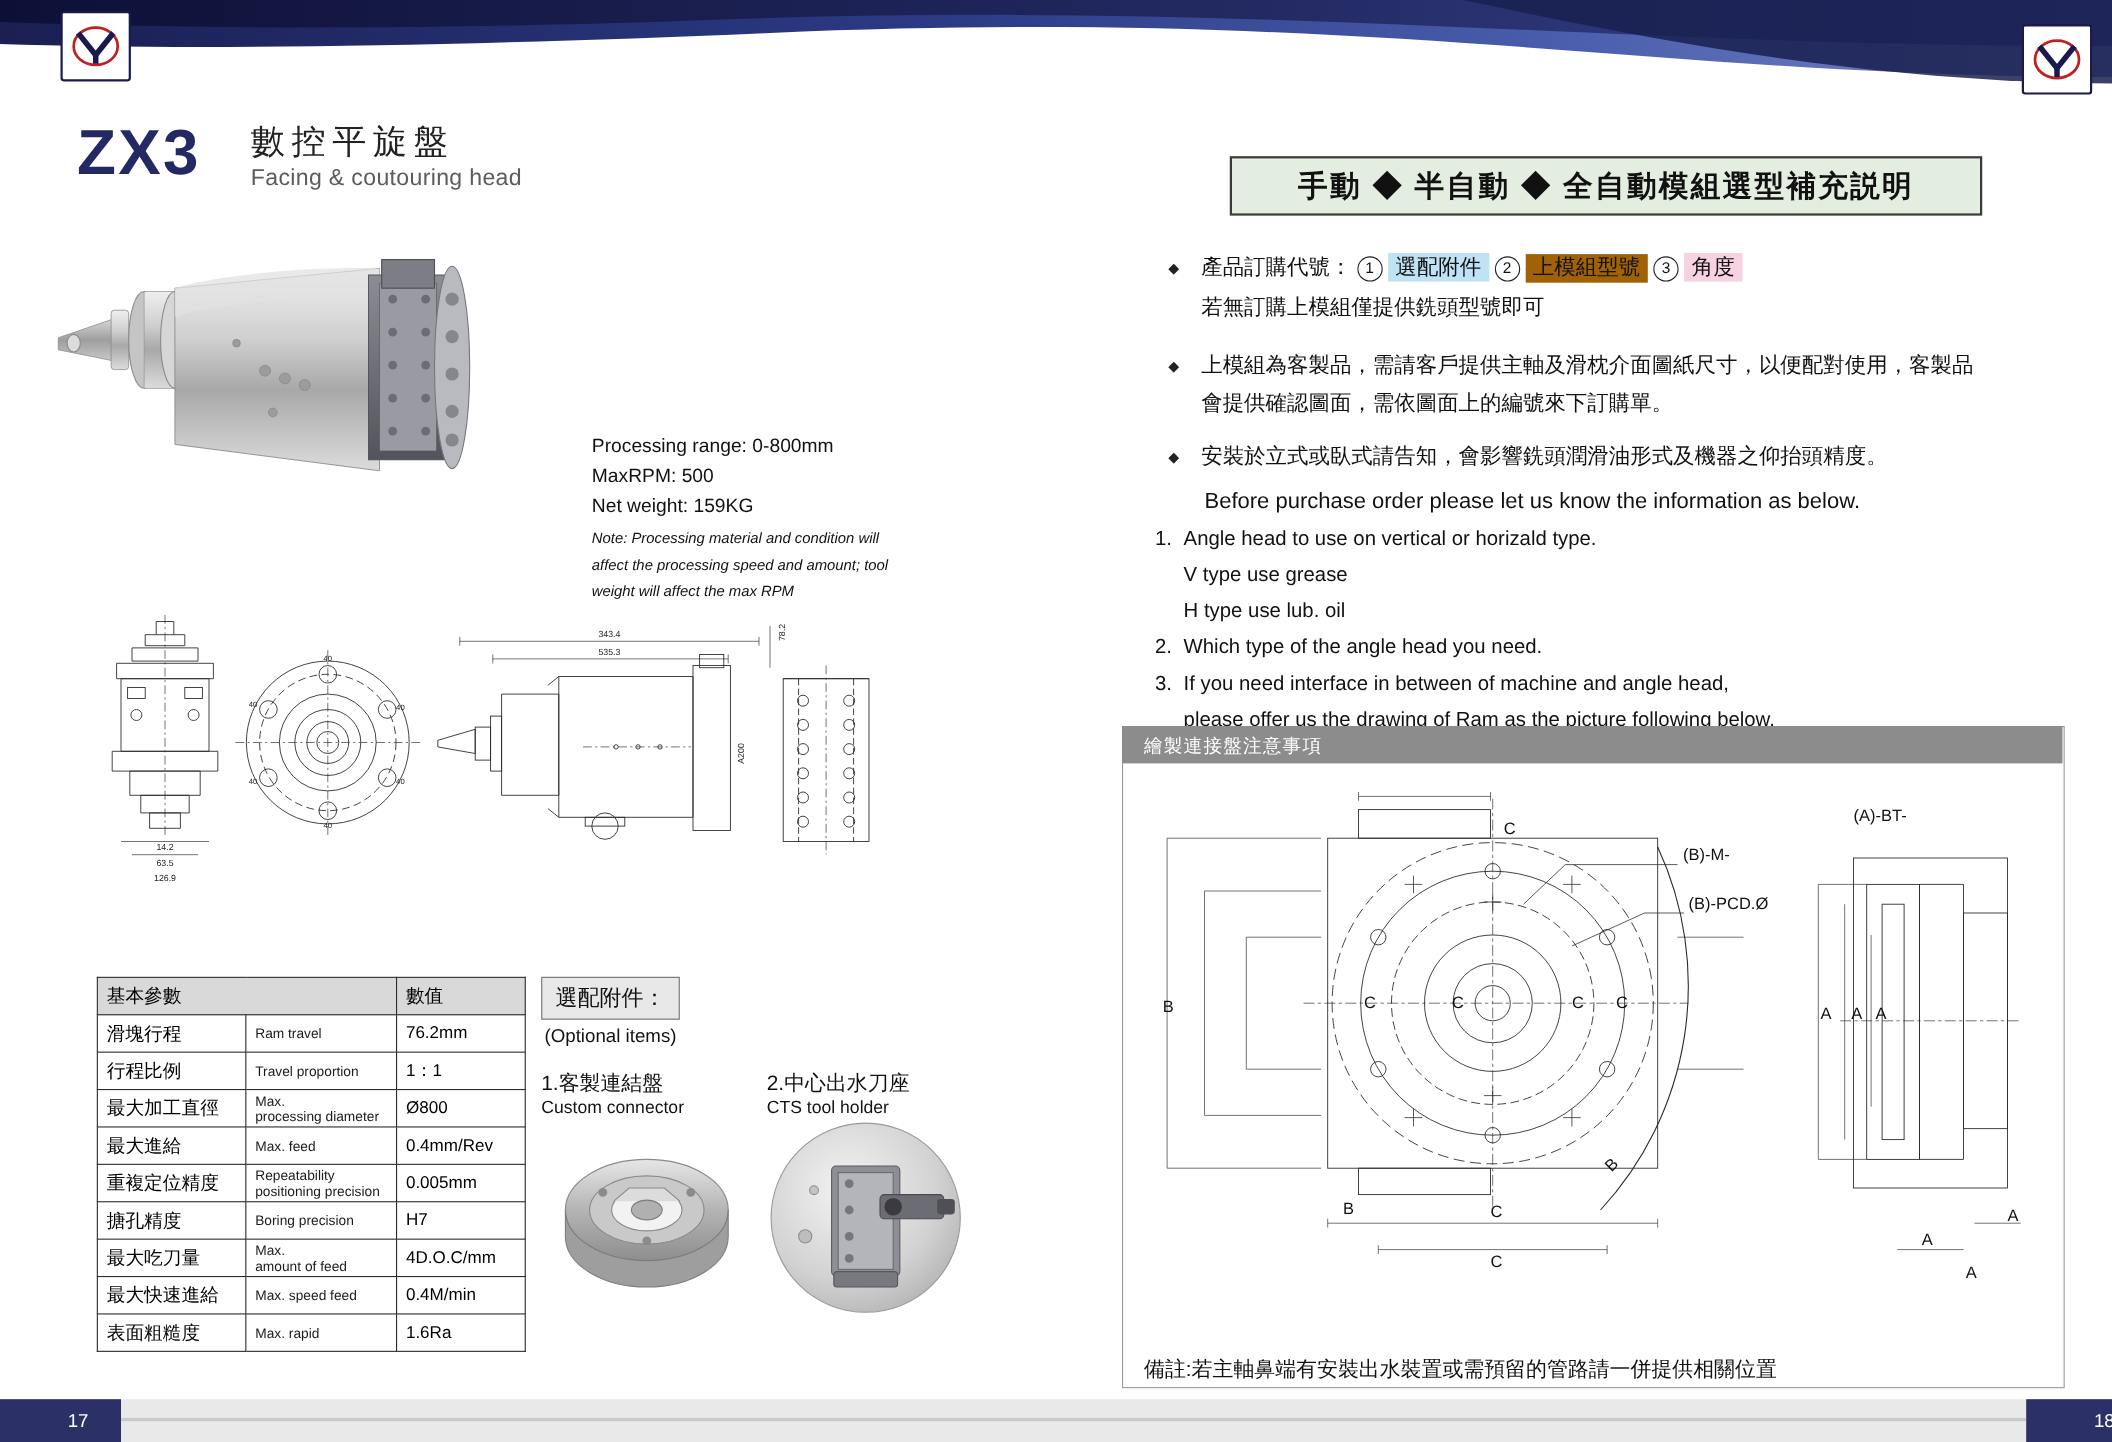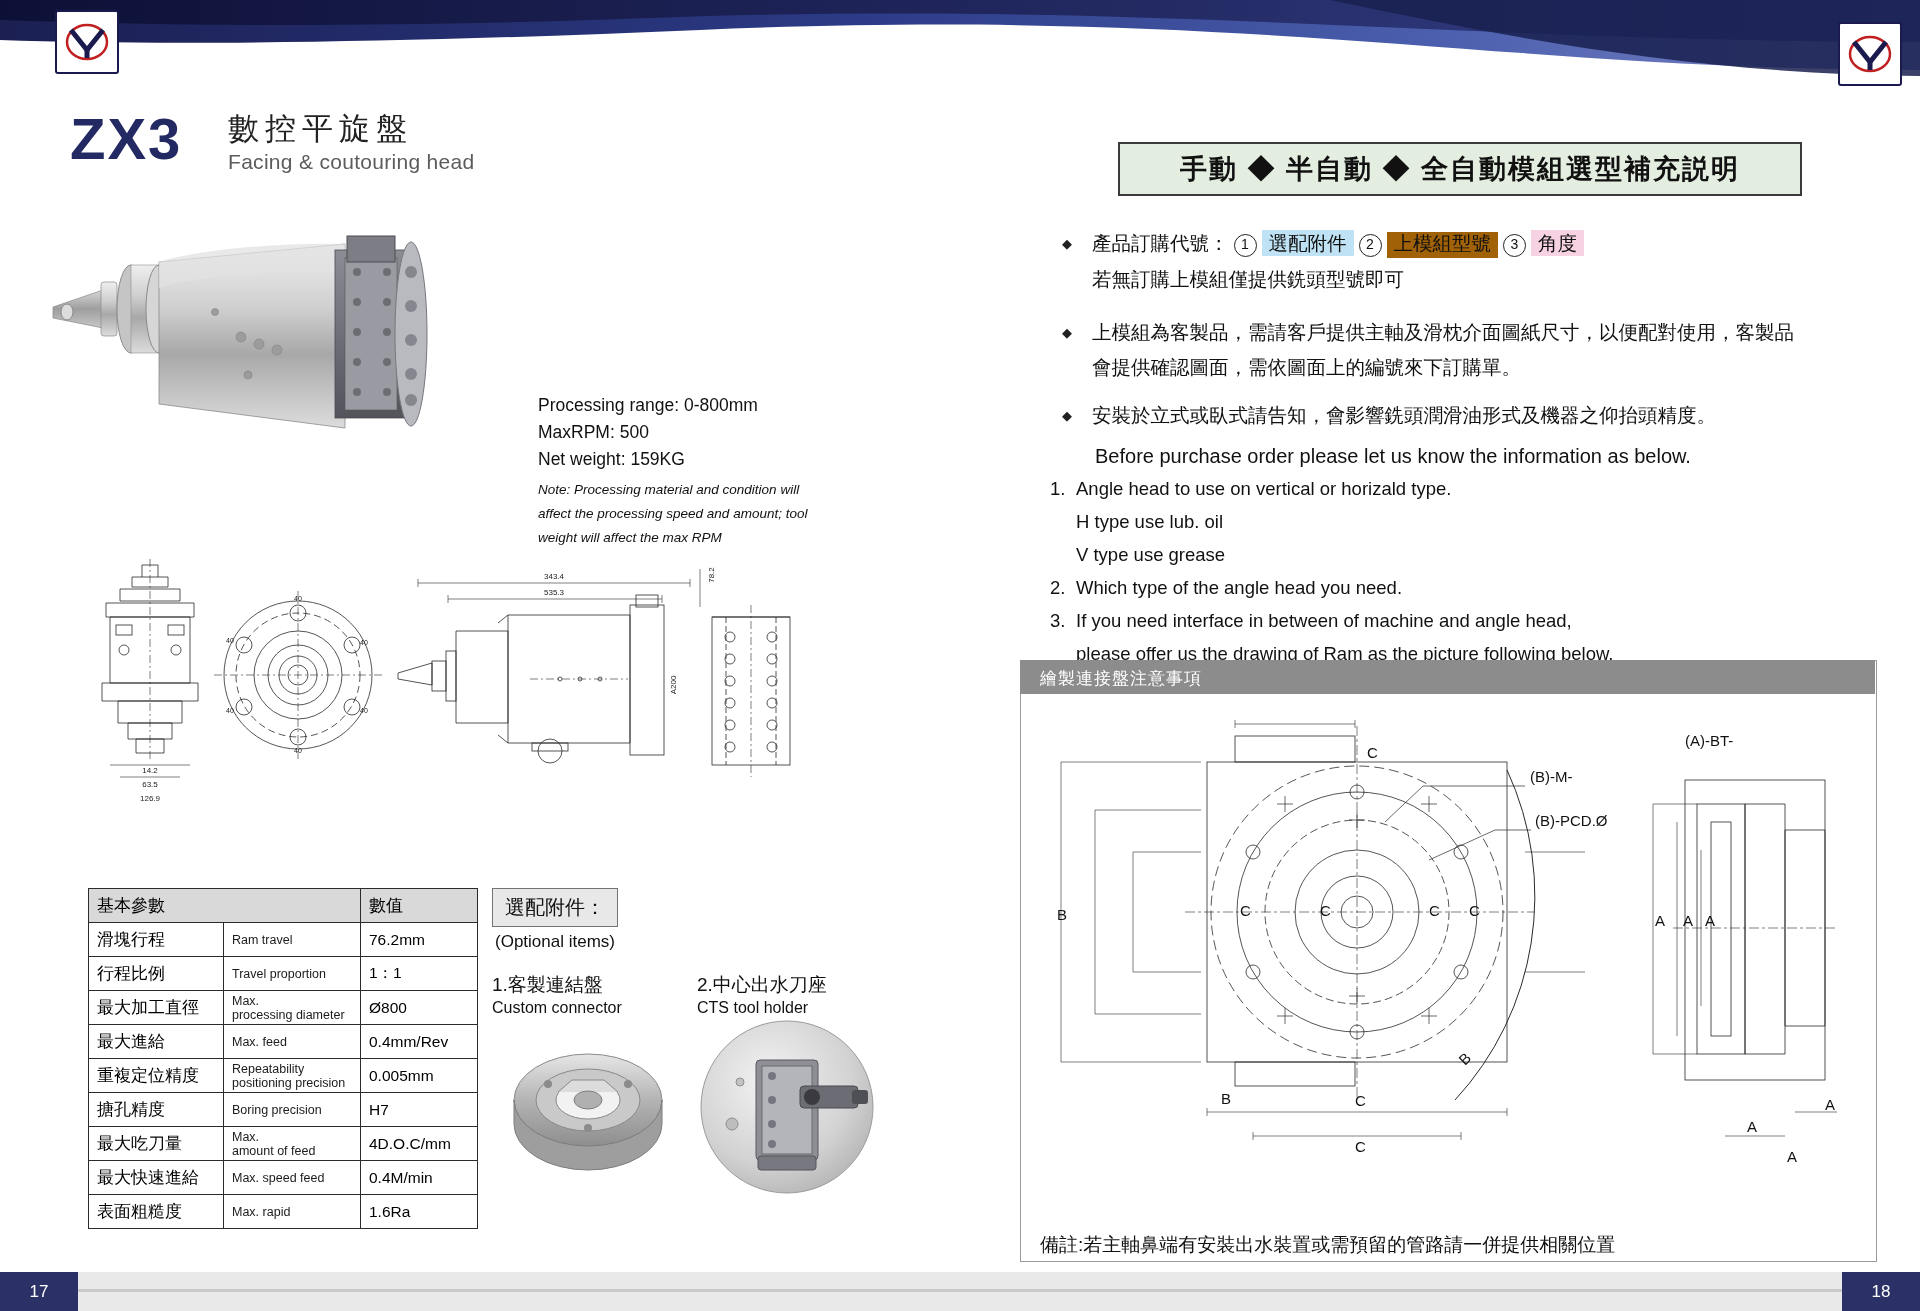--- a/index.html
+++ b/index.html
@@ -75,21 +75,21 @@
   .rbox-head{position:absolute;left:1020px;top:660px;width:855px;height:34px;background:#8c8c8c;}
   .rbox-head span{position:absolute;left:20px;top:7px;color:#fff;font-size:17px;letter-spacing:1px;}
   .abc{position:absolute;left:1048px;top:718px;font-size:17.5px;line-height:28px;color:#111;}
   .note-bottom{position:absolute;left:1040px;top:1232px;font-size:19px;color:#111;}
 
   .cad{position:absolute;left:1025px;top:700px;width:845px;height:525px;}
 
   
   .footer{position:absolute;left:0;top:1272px;width:1920px;height:39px;background:#e9e9e9;}
   .pnum{position:absolute;top:1272px;width:78px;height:39px;background:#2b3166;color:#fff;
-        font-size:17px;display:flex;align-items:center;justify-content:center;}
+        font-size:17px;display:flex;align-items:center;justify-content:center;padding-left:32px;}
   .pnum-l{left:0;}
   .pnum-r{left:1842px;}
   .footer-rule{position:absolute;left:78px;top:1289px;width:1764px;height:3px;background:#c9c9c9;}
 </style>
 </head>
 <body>
 
 <div class="page">
 
   <div class="banner">
@@ -446,22 +446,22 @@
 
   <div class="bullet" style="left:1062px;top:408px;">◆</div>
   <div class="rline" style="left:1092px;top:400px;">安裝於立式或臥式請告知，會影響銑頭潤滑油形式及機器之仰抬頭精度。</div>
 
   <div class="en-head">Before purchase order please let us know the information as below.</div>
 
   <div class="en-list">
     <div>
       <span class="num">1.</span><span>Angle head to use on vertical or horizald type.</span>
     </div>
+    <div style="padding-left:26px">V type use grease</div>
     <div style="padding-left:26px">H type use lub. oil</div>
-    <div style="padding-left:26px">V type use grease</div>
     <div>
       <span class="num">2.</span><span>Which type of the angle head you need.</span>
     </div>
     <div>
       <span class="num">3.</span><span>If you need interface in between of machine and angle head,</span>
     </div>
     <div style="padding-left:26px">please offer us the drawing of Ram as the picture following below.</div>
   </div>
 
   <div class="rbox"></div>

